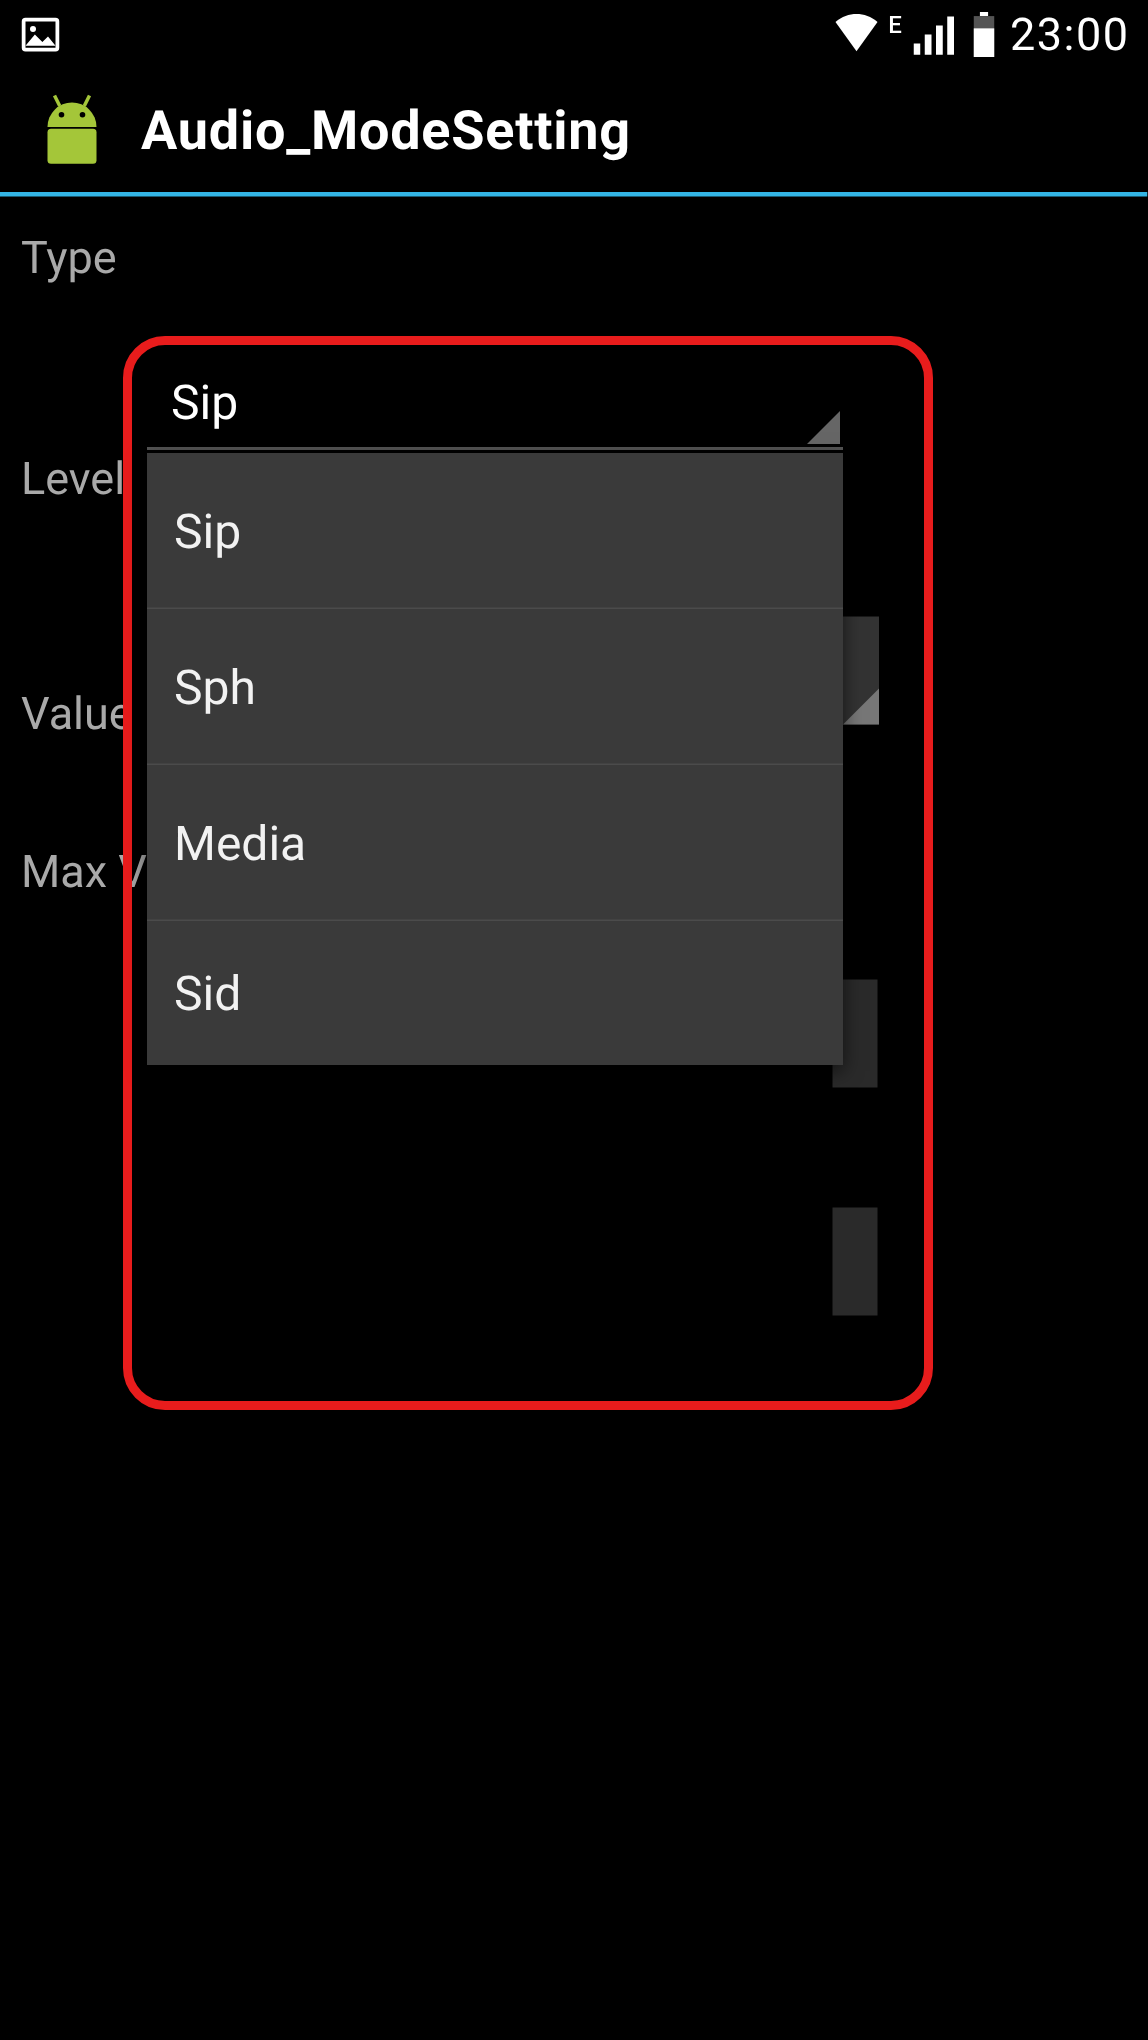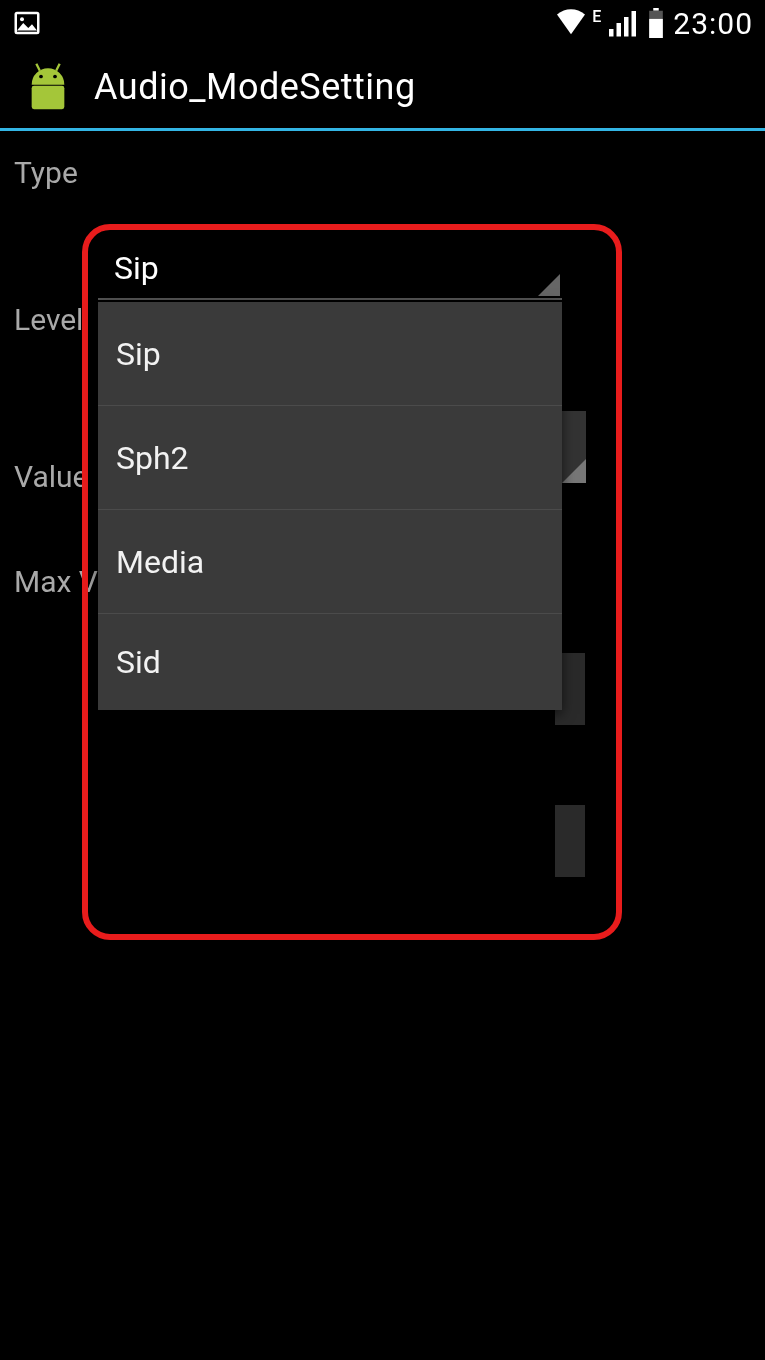--- a/index.html
+++ b/index.html
@@ -32,21 +32,21 @@
   
   .title-bar {
     display: flex;
     align-items: center;
     height: 82px;
     padding-left: 20px;
     gap: 18px;
   }
   .title-bar .title {
     font-size: 36px;
-    font-weight: 400;
+    font-weight: 700;
     letter-spacing: 0.5px;
     color: #ffffff;
   }
   .holo-divider {
     height: 3px;
     width: 100%;
     background: #33b5e5;
   }
 
   
@@ -224,16 +224,16 @@
 
 <div class="highlight-box"></div>
 
 <div class="spinner-closed">
   <span>Sip</span>
   <div class="tri"></div>
 </div>
 
 <div class="dropdown-panel">
   <div class="dropdown-item">Sip</div>
-  <div class="dropdown-item">Sph2</div>
+  <div class="dropdown-item">Sph</div>
   <div class="dropdown-item">Media</div>
   <div class="dropdown-item">Sid</div>
 </div>
 
 </body></html>

